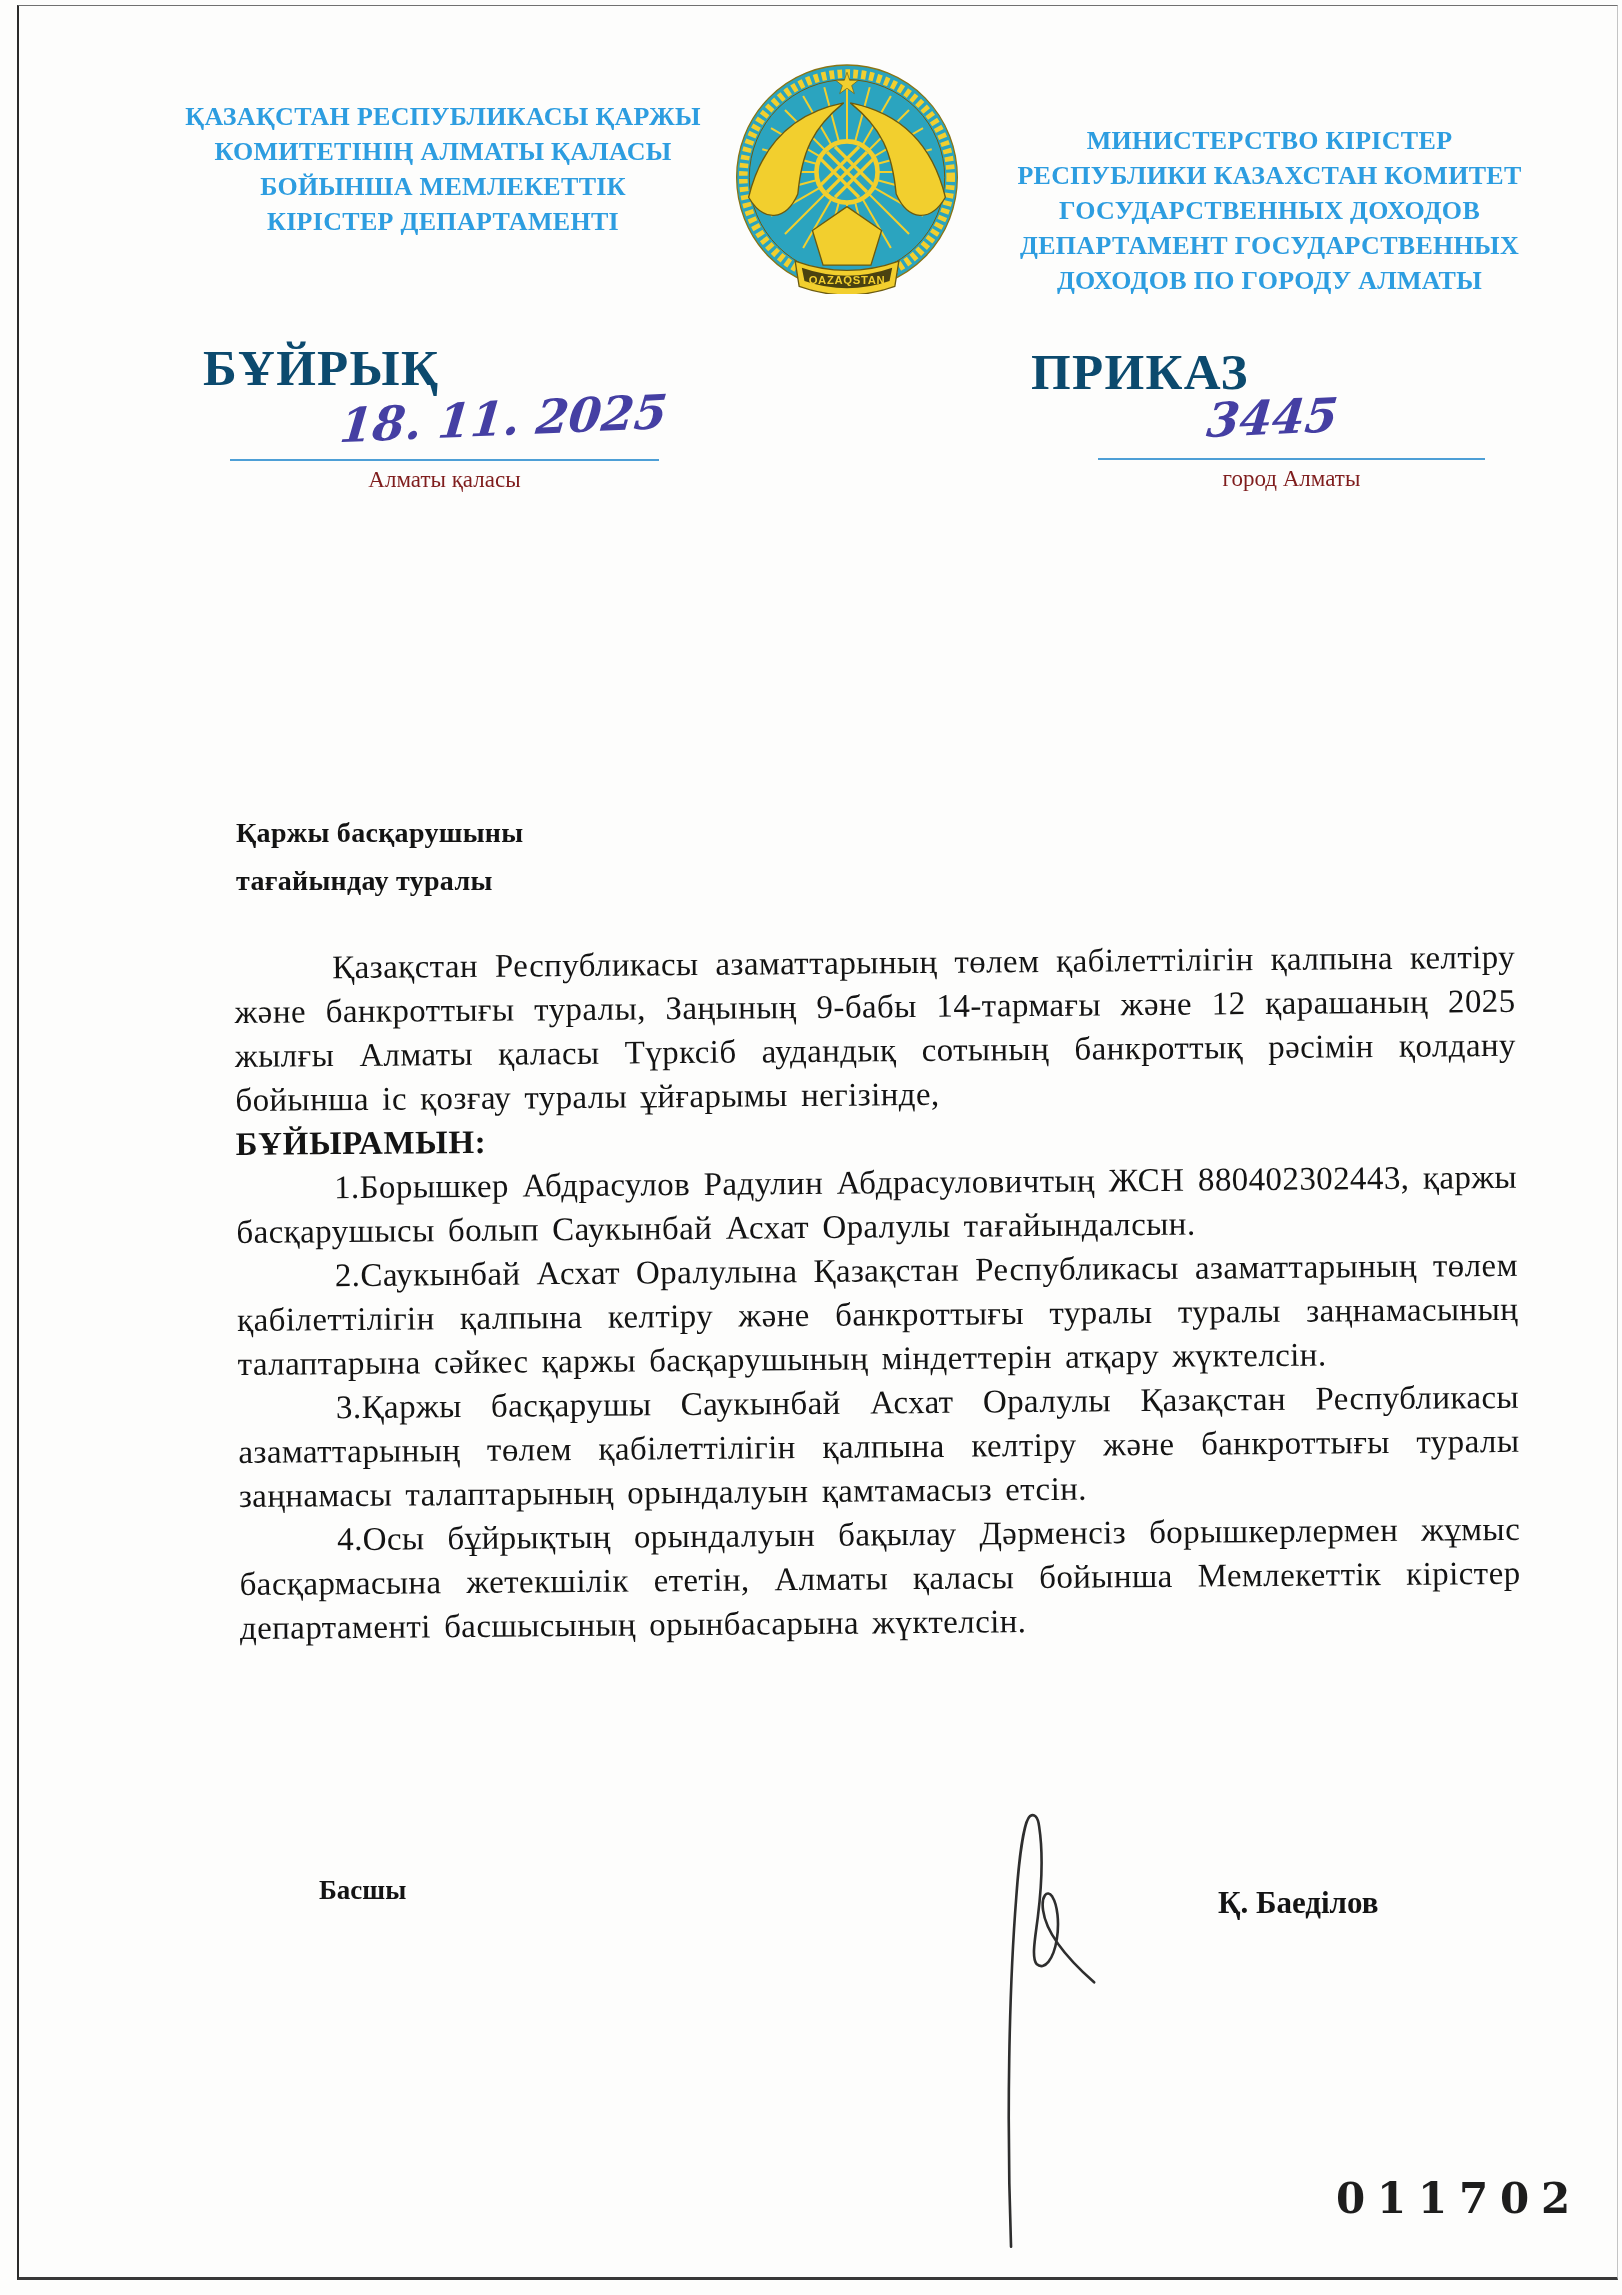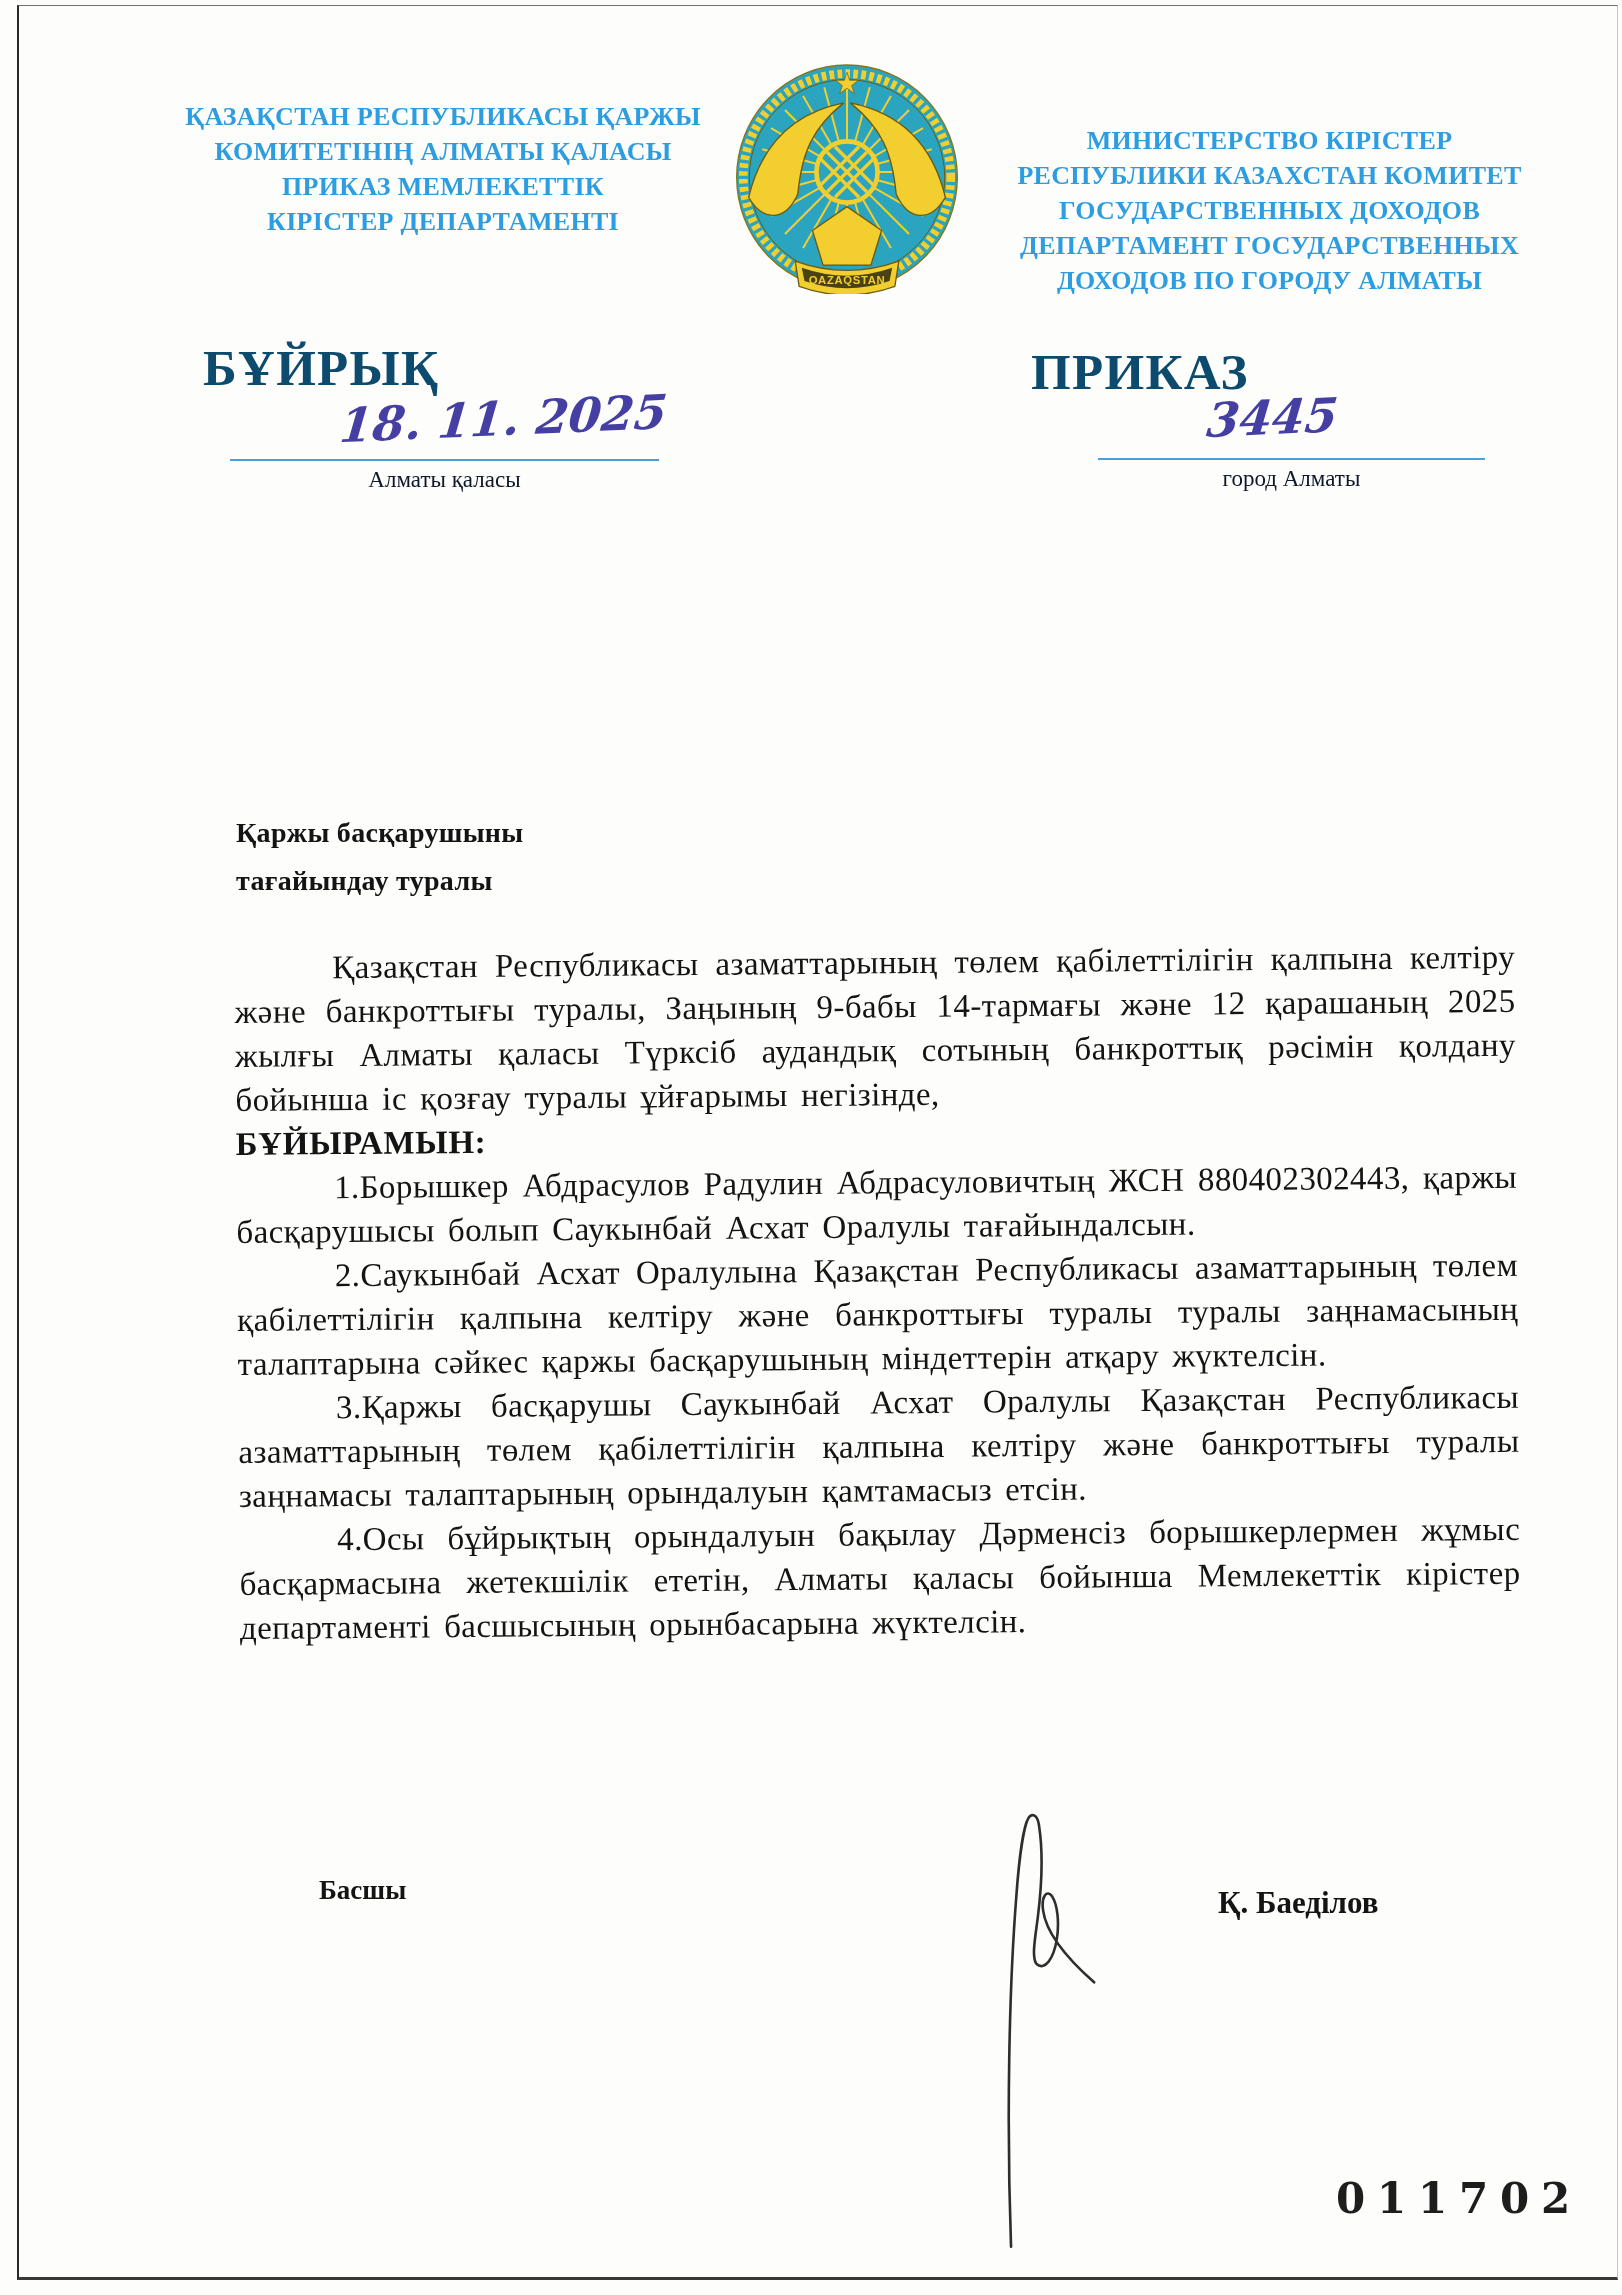--- a/index.html
+++ b/index.html
@@ -32,21 +32,21 @@
     position:absolute;color:#453fa3;font-family:"DejaVu Serif",serif;
     font-style:italic;font-weight:bold;font-size:47px;
     transform:rotate(-2.5deg) skewX(-8deg);white-space:nowrap;
   }
   .hw-date{left:340px;top:391px;}
   .hw-num{left:1207px;top:390px;}
   .ink-line{position:absolute;height:0;border-top:2px solid #4d9fd6;}
   .line-kk{left:230px;top:459px;width:429px;}
   .line-ru{left:1098px;top:458px;width:387px;}
   .place{
-    position:absolute;color:#0f172a;font-size:23px;text-align:center;
+    position:absolute;color:#7f1d1d;font-size:23px;text-align:center;
   }
   .place-kk{left:230px;top:467px;width:429px;}
   .place-ru{left:1098px;top:466px;width:387px;}
   
   .subject{
     position:absolute;left:236px;top:809px;font-weight:bold;
     font-size:28px;line-height:48px;letter-spacing:0.3px;
   }
   .body-text{
     position:absolute;left:234px;top:946px;width:1281px;
@@ -68,21 +68,21 @@
   }
 </style>
 </head>
 <body>
 
 <div class="scan-frame"></div>
 
 <div class="org org-left">
   <div>ҚАЗАҚСТАН РЕСПУБЛИКАСЫ ҚАРЖЫ</div>
   <div>КОМИТЕТІНІҢ АЛМАТЫ ҚАЛАСЫ</div>
-  <div>ПРИКАЗ МЕМЛЕКЕТТІК</div>
+  <div>БОЙЫНША МЕМЛЕКЕТТІК</div>
   <div>КІРІСТЕР ДЕПАРТАМЕНТІ</div>
 </div>
 
 <div class="emblem">
   <svg viewBox="0 0 340 345" width="226" height="230">
     <ellipse cx="170" cy="170" rx="166" ry="169" fill="#2ba4bf" stroke="#8a7514" stroke-width="2"></ellipse>
     <circle cx="170" cy="170" r="156" fill="none" stroke="#f2cf2e" stroke-width="13" stroke-dasharray="7 5"></circle>
     <circle cx="170" cy="170" r="147" fill="none" stroke="#6b5a10" stroke-width="1.5"></circle>
     <defs>
       <line id="ray" x1="170" y1="162" x2="170" y2="30" stroke="#f2cf2e" stroke-width="3"></line>

